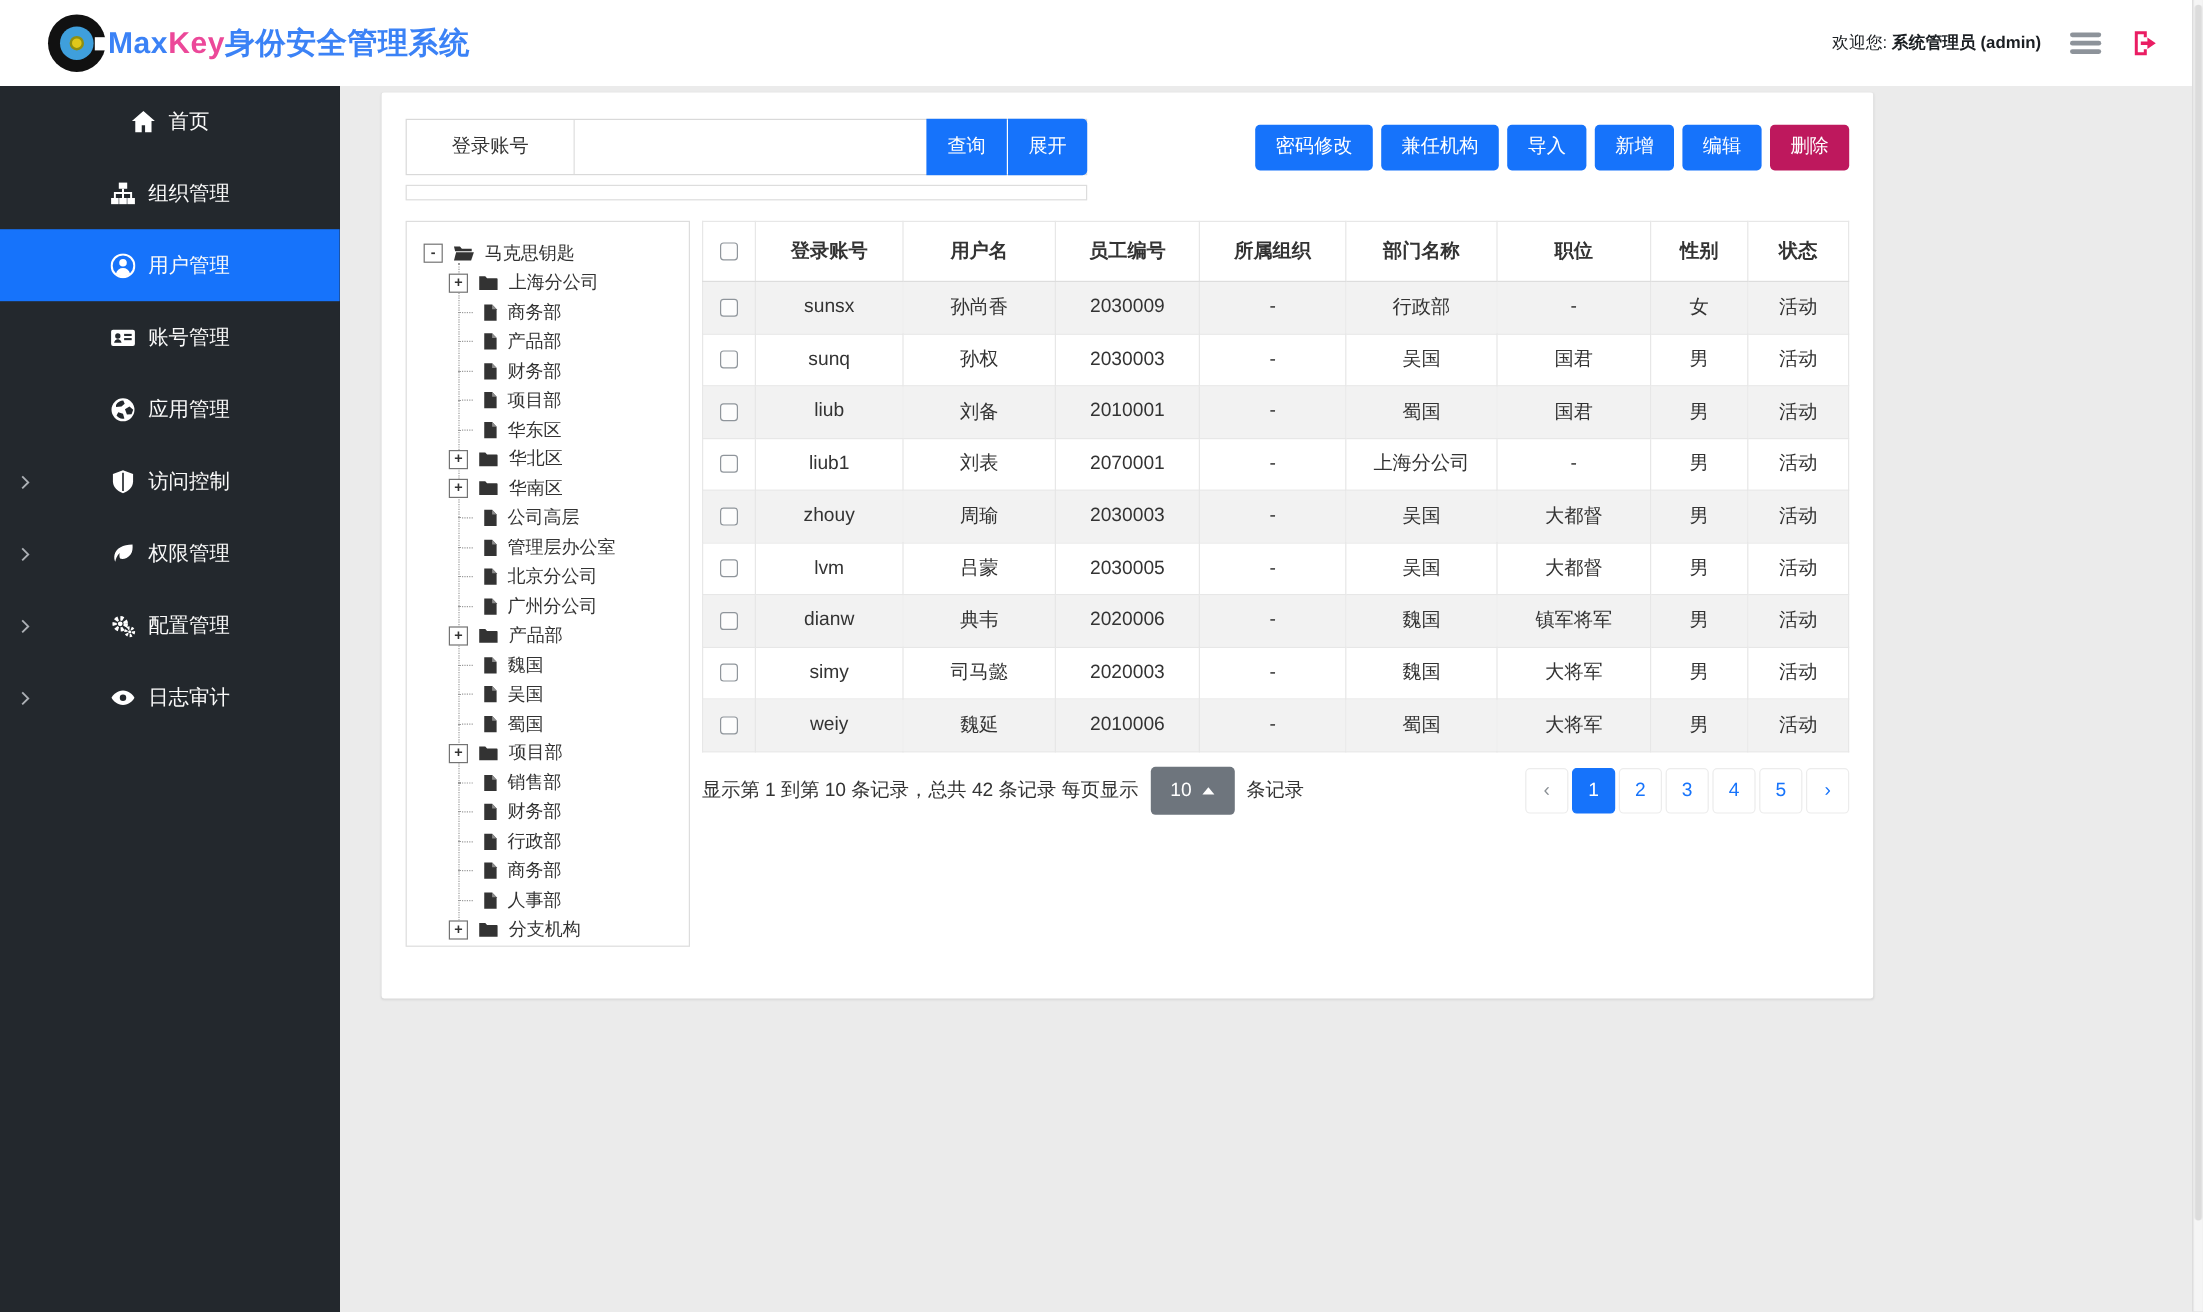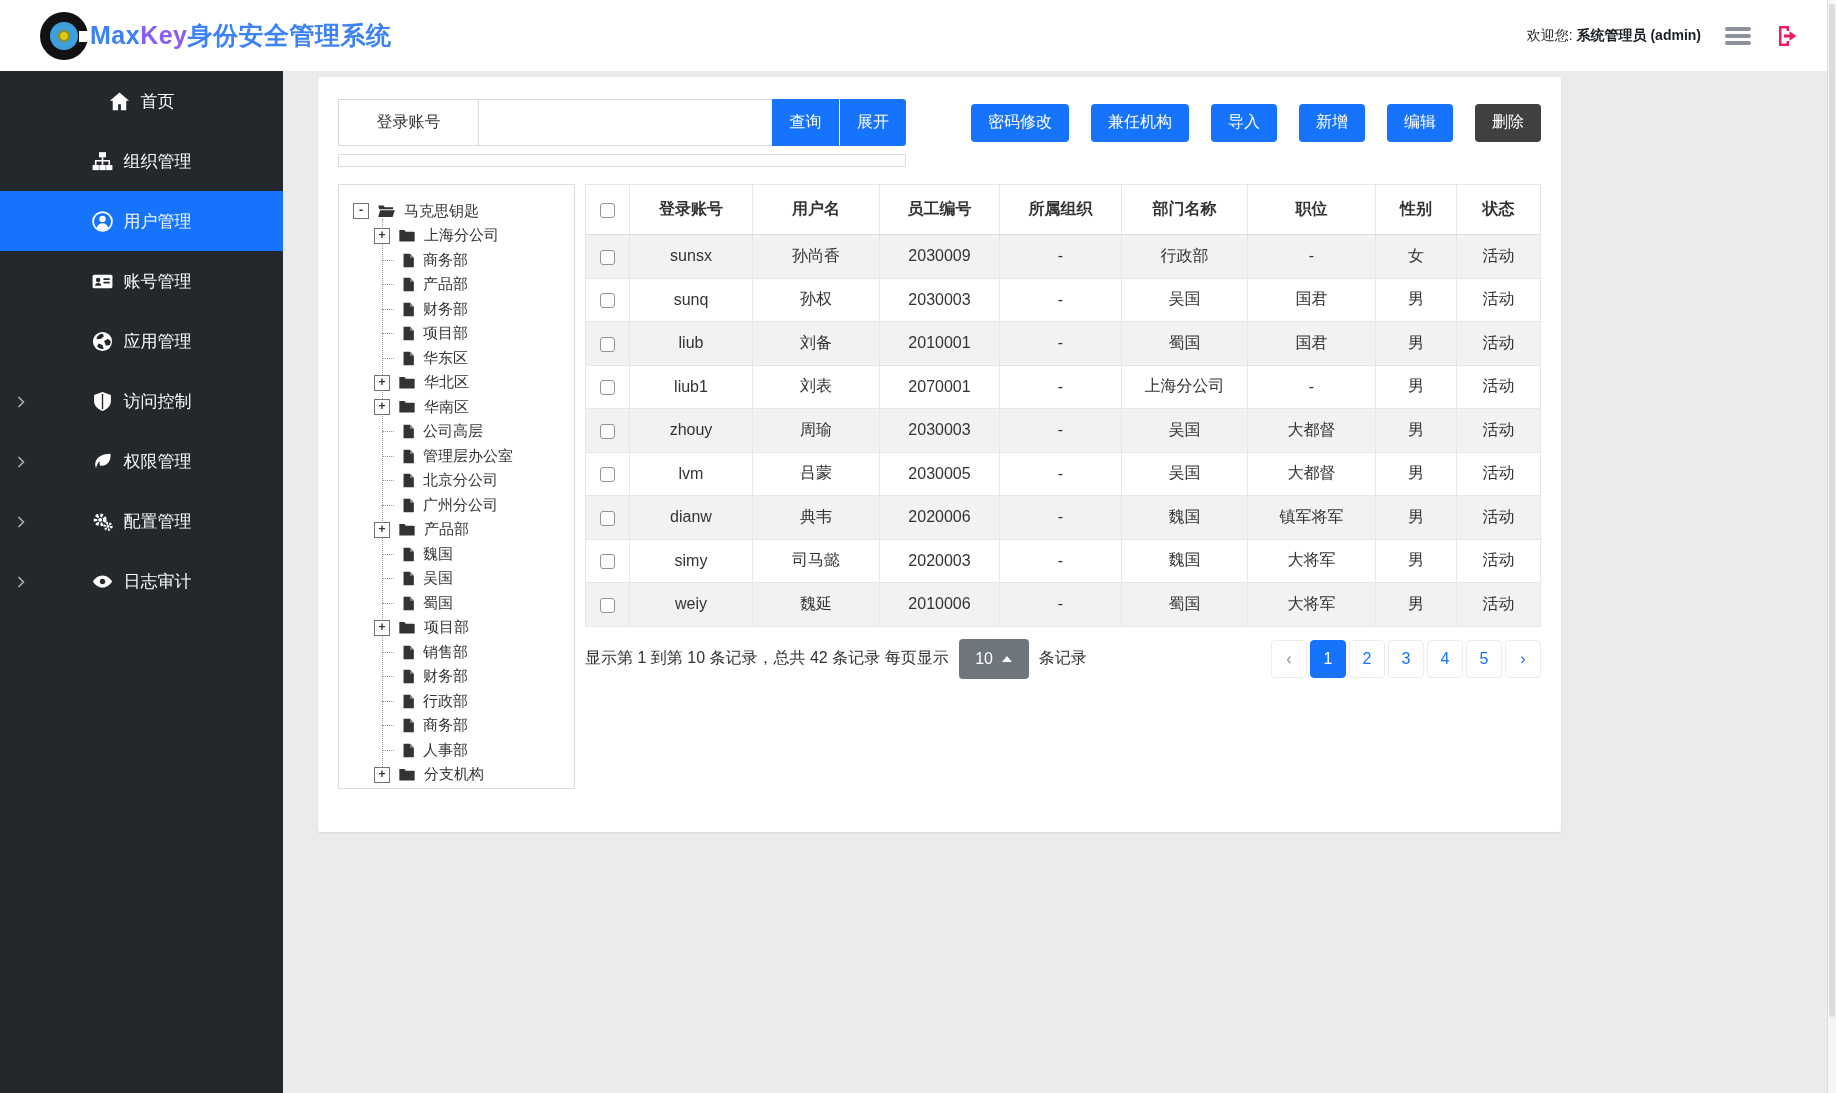--- a/index.html
+++ b/index.html
@@ -14,21 +14,21 @@
     background: #fff; display: flex; align-items: center; z-index: 20;
     padding: 0 28px 0 40px;
   }
   .logo-mark { width: 48px; height: 48px; position: relative; flex: 0 0 auto; }
   .logo-outer { position: absolute; inset: 0; background: #111; border-radius: 50%; }
   .logo-notch { position: absolute; right: -2px; top: 19px; width: 11px; height: 11px; background: #fff; }
   .logo-blue { position: absolute; left: 10px; top: 10px; width: 28px; height: 28px; border-radius: 50%; background: #3f9fdc; }
   .logo-yellow { position: absolute; left: 8px; top: 8px; width: 12px; height: 12px; border-radius: 50%; background: #e0c81a; border: 2px solid #8f8f10; }
   .brand { font-size: 25px; font-weight: bold; margin-left: 2px; letter-spacing: .5px; white-space: nowrap; }
   .b-max, .b-suf { color: #3b82f6; }
-  .b-key { color: #8b5cf6; }
+  .b-key { color: #ec4899; }
   .header-right { margin-left: auto; display: flex; align-items: center; gap: 24px; }
   .welcome { font-size: 14px; color: #1b1f23; }
   .welcome b { font-weight: bold; }
   .hamburger-icon { width: 26px; height: 18px; display: flex; flex-direction: column; justify-content: space-between; cursor: pointer; }
   .hamburger-icon span { display: block; height: 4px; border-radius: 2px; background: #8d939a; }
   .logout-icon { width: 24px; height: 24px; cursor: pointer; display: block; }
 
   
   .sidebar {
     position: fixed; left: 0; top: 71px; bottom: 0; width: 283px;
@@ -62,23 +62,23 @@
   }
   
   .search-row { display: flex; align-items: center; }
   .search-box { display: flex; width: 568px; height: 47px; border: 1px solid #d9d9d9; background: #fff; }
   .search-label { width: 140px; display: flex; align-items: center; justify-content: center; font-size: 16px; color: #333; border-right: 1px solid #d9d9d9; }
   .search-input { flex: 1; border: none; outline: none; font-size: 16px; padding: 0 10px; min-width: 0; }
   .sb-btns { display: flex; margin: -1px -1px -1px 0; padding-left: 32px; }
   .btn-blue { background: #1673fb; color: #fff; border: none; font-size: 16px; cursor: pointer; font-family: inherit; }
   .btn-query { width: 67px; }
   .btn-expand { width: 66px; margin-left: 1px; border-radius: 0 4px 4px 0; }
-  .toolbar { margin-left: auto; display: flex; gap: 22px; }
+  .toolbar { margin-left: auto; display: flex; gap: 7px; }
   .tb-btn { height: 38px; padding: 0 17px; border: none; border-radius: 4px; background: #1673fb; color: #fff; font-size: 16px; cursor: pointer; font-family: inherit; white-space: nowrap; }
-  .tb-btn.danger { background: #404040; }
+  .tb-btn.danger { background: #be185d; }
   .collapse-strip { width: 568px; height: 13px; border: 1px solid #ddd; margin-top: 8px; background: #fff; }
 
   
   .body-row { display: flex; margin-top: 17px; gap: 10px; }
   .tree-panel { width: 237px; height: 605px; border: 1px solid #ddd; padding: 14px 8px; font-size: 15px; color: #333; overflow: hidden; flex: 0 0 auto; }
   .tree-row { height: 24.5px; display: flex; align-items: center; white-space: nowrap; }
   .tree-row .expander {
     width: 16px; height: 16px; border: 1px solid #737373; background: #fff; color: #333;
     font-size: 12px; line-height: 13px; text-align: center; flex: 0 0 auto; cursor: pointer;
     position: relative; z-index: 1; font-weight: bold;

